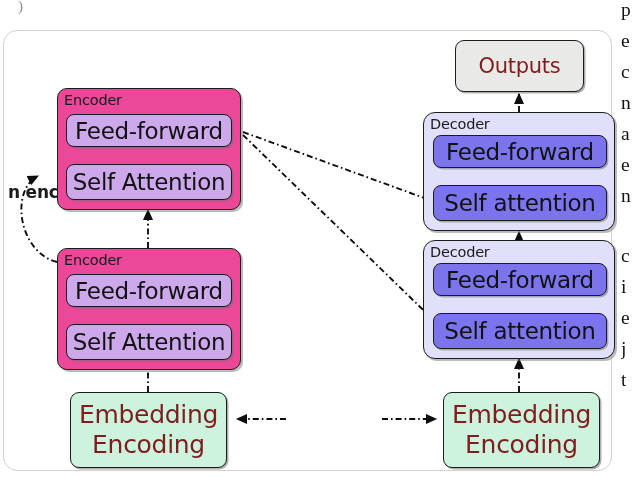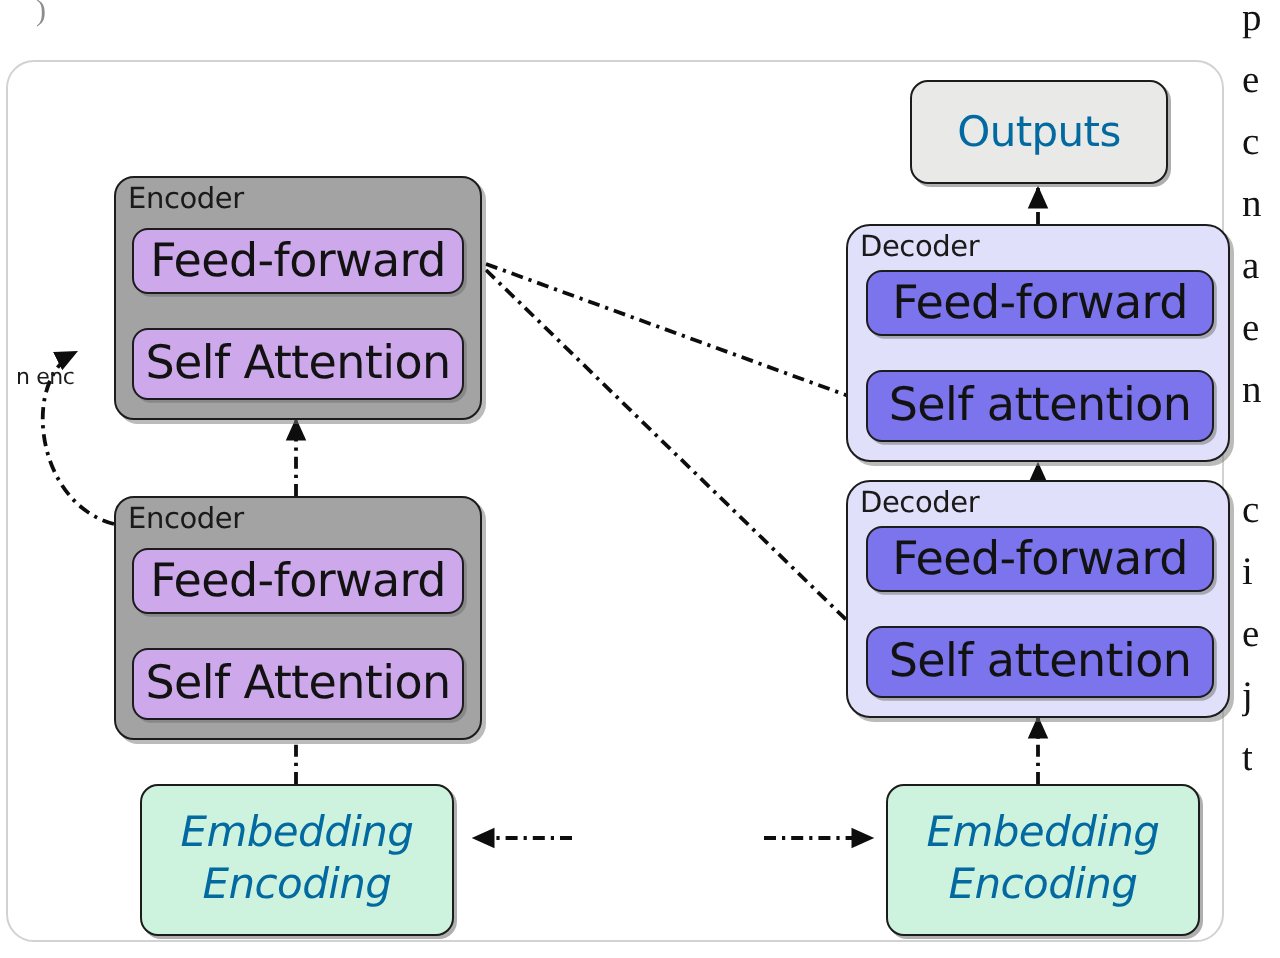--- a/index.html
+++ b/index.html
@@ -36,21 +36,21 @@
   }
 
   
   .node {
     position: absolute;
     box-sizing: border-box;
     display: flex;
     align-items: center;
     justify-content: center;
     text-align: center;
-    color: #0369a1;
+    color: #7f1d1d;
     border: 1.6px solid #1c1c1c;
     border-radius: 9px;
     box-shadow: 1.5px 1.5px 0 rgba(110,110,110,0.55);
     line-height: 1.05;
     letter-spacing: -0.1px;
   }
 
   
   .stack {
     position: absolute;
@@ -76,46 +76,46 @@
     justify-content: center;
     border: 1.6px solid #1c1c1c;
     border-radius: 8px;
     font-size: 23px;
     color: #121212;
     box-shadow: 1.4px 1.4px 0 rgba(110,110,110,0.5);
     letter-spacing: -0.3px;
     white-space: nowrap;
   }
 
-  .enc-stack  { background: #a3a3a3; }
+  .enc-stack  { background: #ec4899; }
   .enc-sub    { background: #cda9ec; }
   .dec-stack  { background: #e0e0fa; border-radius: 12px; }
   .dec-sub    { background: #7b74ec; }
-  .embed-box  { background: #cdf2dd; font-size: 21px; letter-spacing: -0.3px; font-style: italic; }
+  .embed-box  { background: #cdf2dd; font-size: 25px; letter-spacing: -0.3px; }
   .io-box     { background: #e9e9e7; font-size: 21px; letter-spacing: -0.3px; }
 
   .embed-box .two-line {
     display: block;
     line-height: 1.22;
   }
 
   
   #connectors {
     position: absolute;
     left: 0; top: 0;
     width: 640px;
     height: 479px;
     pointer-events: none;
   }
 
   
   .loop-label {
     position: absolute;
-    font-size: 11px;
-    font-weight: normal;
+    font-size: 17px;
+    font-weight: bold;
     color: #1b1b1b;
     letter-spacing: -0.2px;
   }
 
   
   .margin-text {
     position: absolute;
     font-family: "Liberation Serif", serif;
     font-size: 19.5px;
     color: #131313;

